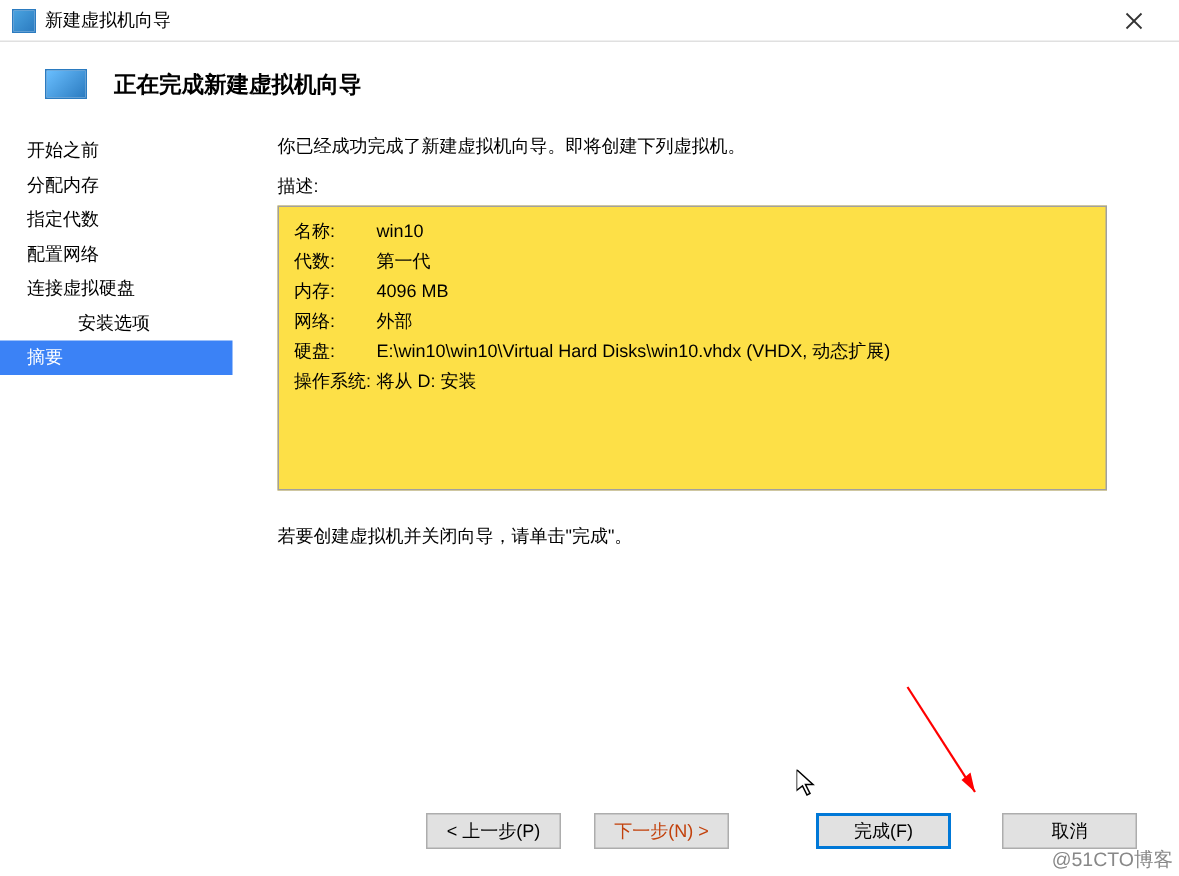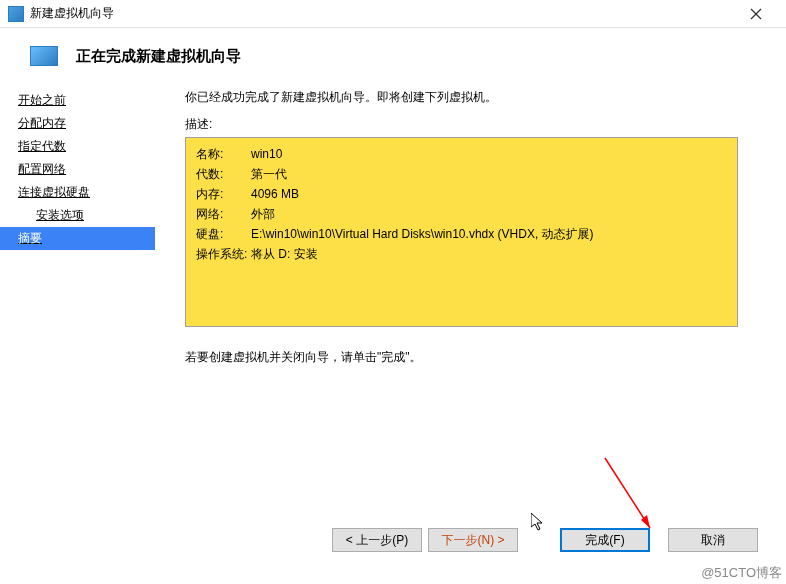--- a/index.html
+++ b/index.html
@@ -50,28 +50,27 @@
     }
     .header-title { font-size: 15px; font-weight: bold; }
     .body-area {
       display: flex;
       height: 430px;
     }
     .sidebar {
       width: 155px;
       padding-left: 0;
       padding-top: 3px;
-      text-decoration: underline;
     }
     .sidebar-item {
       padding: 3px 0 3px 18px;
       font-size: 12px;
       cursor: pointer;
     }
-    .sidebar-item.indented { padding-left: 36px; }
+    .sidebar-item.indented { padding-left: 52px; }
     .sidebar-item.active {
       background: #3b82f6;
       color: #fff;
     }
     .main-panel {
       flex: 1;
       padding: 3px 48px 0 30px;
     }
     .intro-line { margin-bottom: 10px; }
     .desc-label { margin-bottom: 4px; }
@@ -85,24 +84,24 @@
     .desc-row {
       display: flex;
       padding: 1px 0;
       line-height: 18px;
     }
     .desc-key { width: 55px; flex-shrink: 0; }
     .desc-val { flex: 1; }
     .finish-line { margin-top: 22px; }
     .button-bar {
       position: absolute;
-      bottom: 32px;
+      bottom: 18px;
       right: 28px;
       display: flex;
-      gap: 6px;
+      gap: 22px;
     }
     .btn {
       min-width: 90px;
       height: 24px;
       border: 1px solid #adadad;
       background: #e1e1e1;
       font-family: inherit;
       font-size: 12px;
       cursor: pointer;
       padding: 0 8px;

